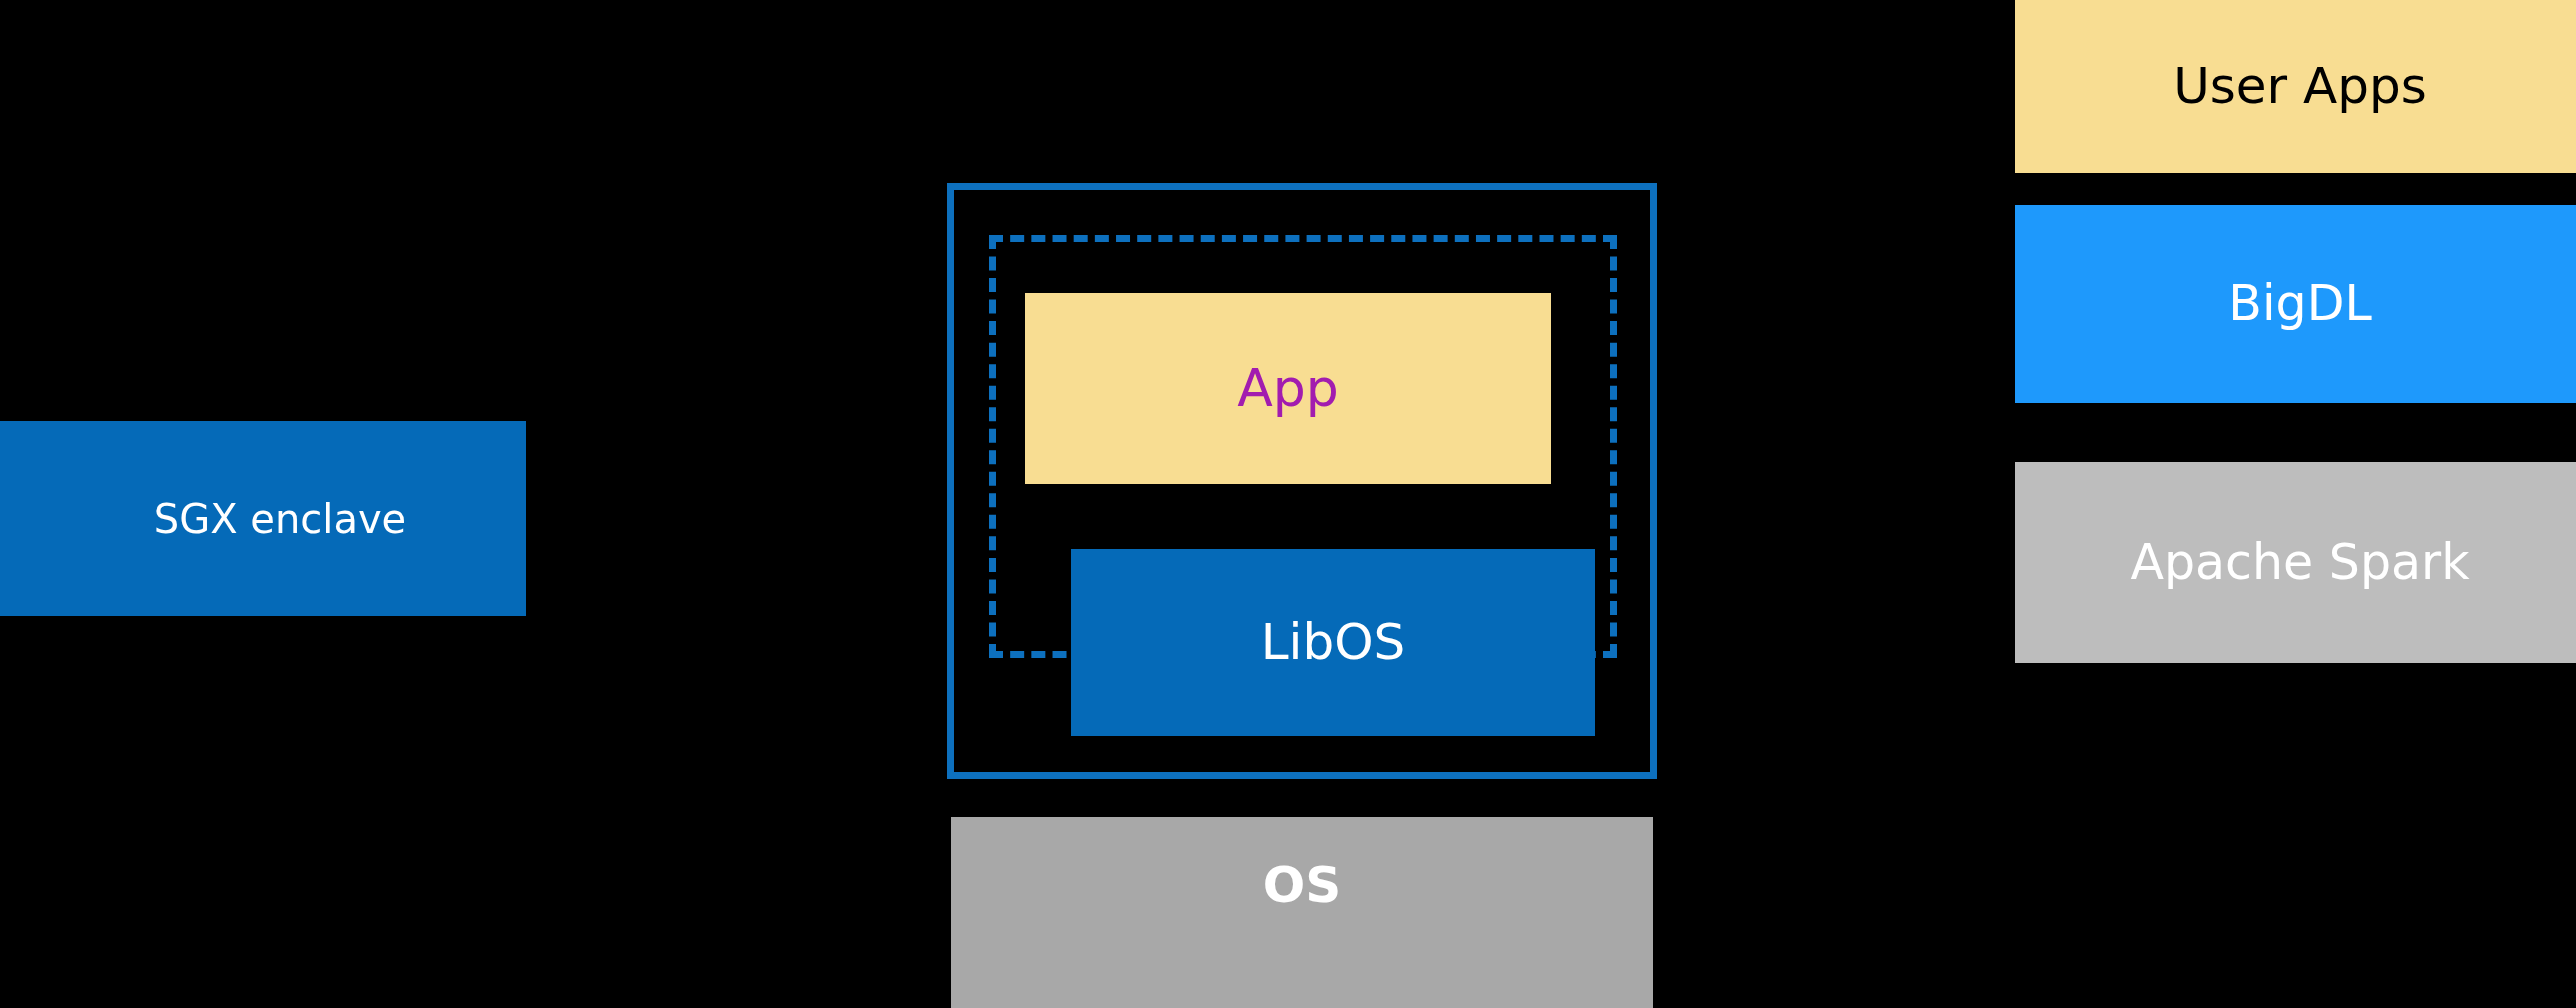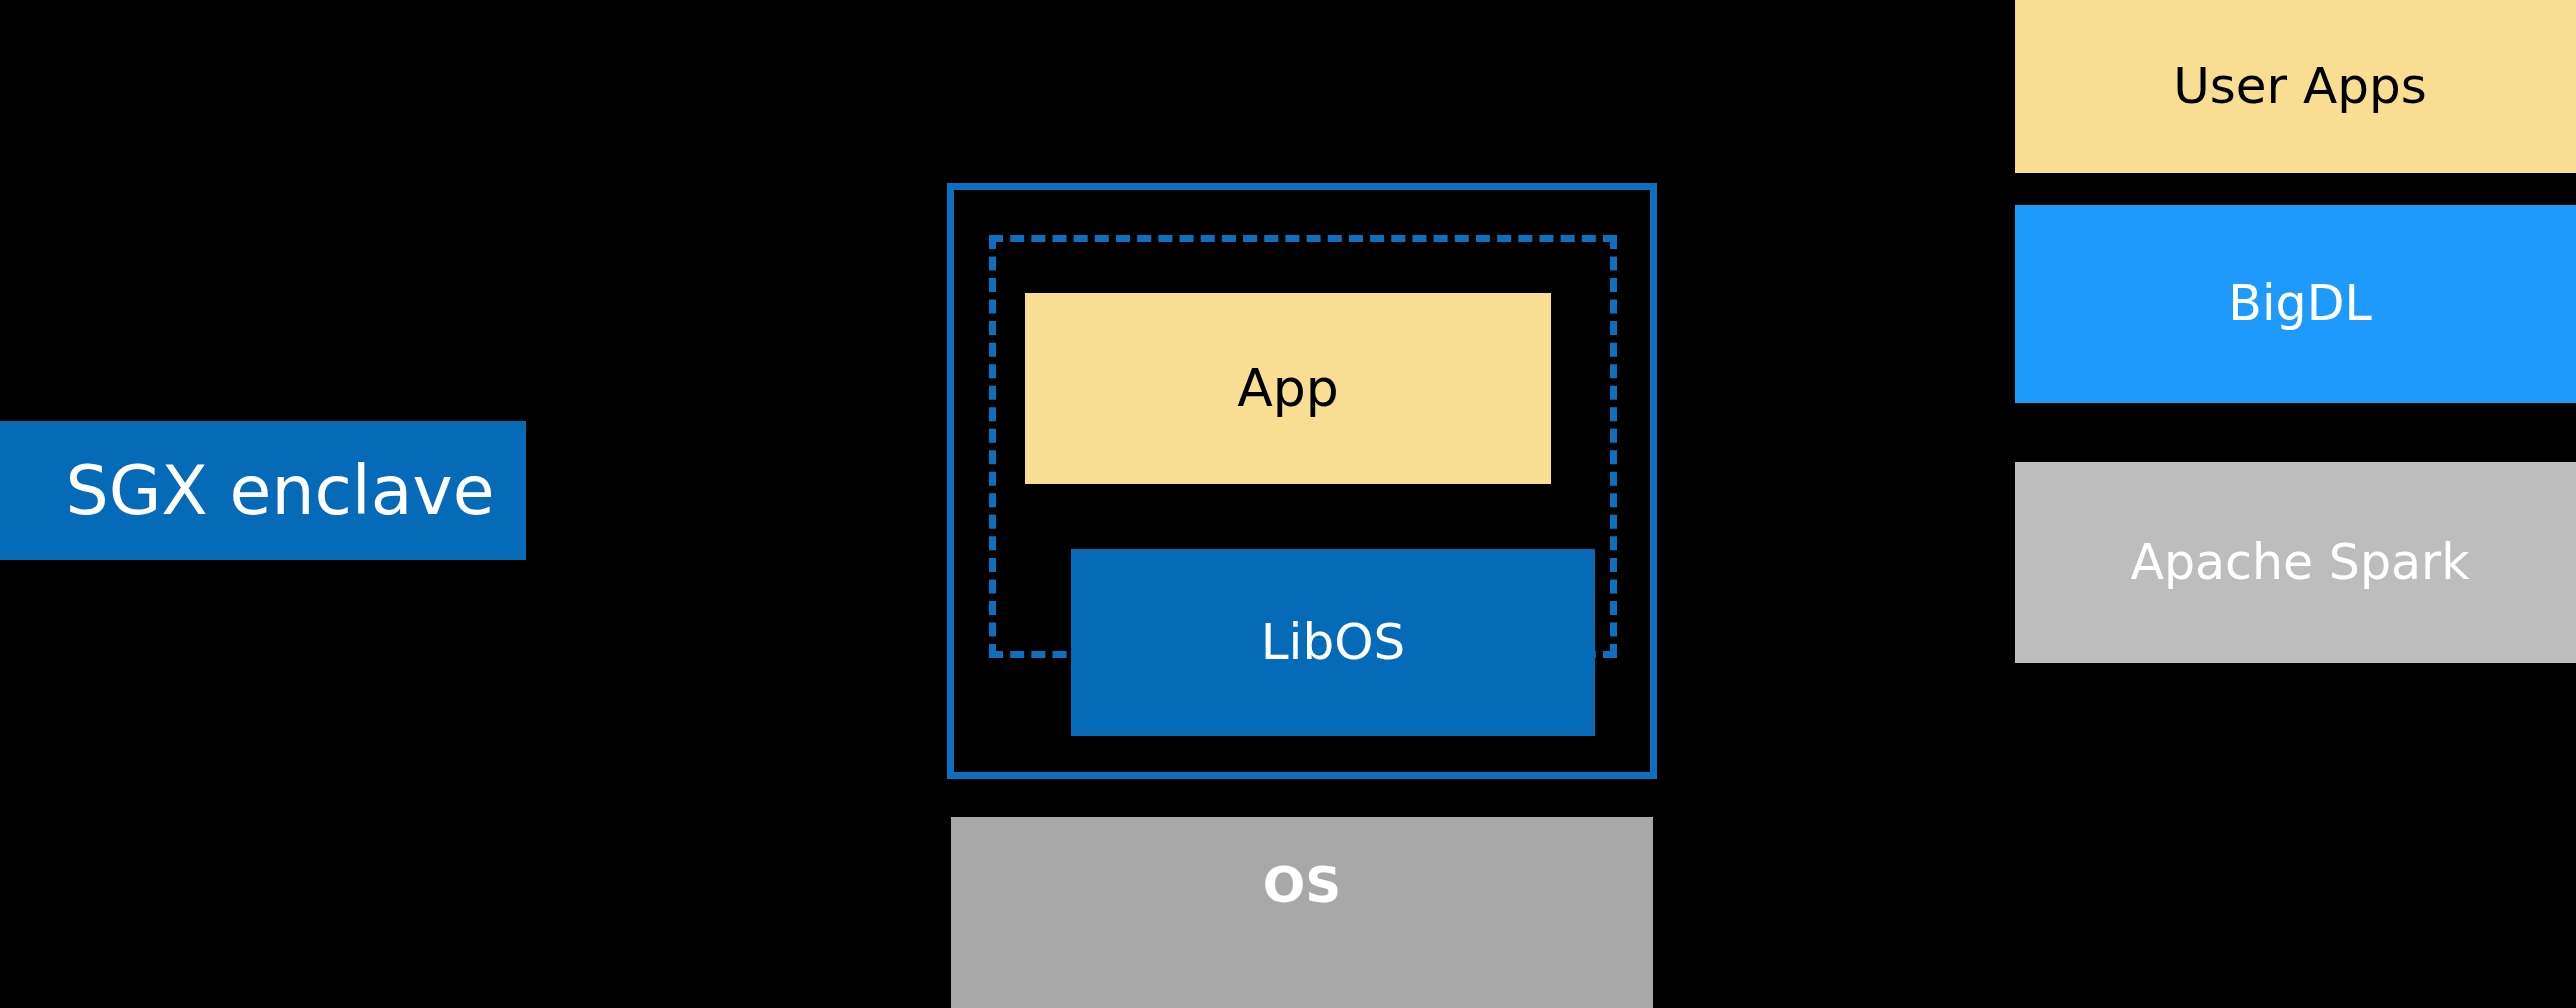--- a/index.html
+++ b/index.html
@@ -26,24 +26,24 @@
     justify-content: center;
     text-align: center;
     line-height: 1.05;
     white-space: nowrap;
   }
   
   #sgx-enclave-box {
     left: 0px;
     top: 421px;
     width: 526px;
-    height: 139px;
+    height: 195px;
     background: #056AB8;
     color: #FFFFFF;
-    font-size: 68px;
+    font-size: 40px;
     padding-left: 34px;
   }
   
   #enclave-outline {
     left: 947px;
     top: 183px;
     width: 710px;
     height: 596px;
     border: 7.5px solid #0D70BE;
     background: transparent;
@@ -57,21 +57,21 @@
     border: 7.5px dashed #0D70BE;
     background: transparent;
   }
   
   #app-box {
     left: 1025px;
     top: 293px;
     width: 526px;
     height: 191px;
     background: #F8DD92;
-    color: #000000;
+    color: #a21caf;
     font-size: 52px;
   }
   
   #libos-box {
     left: 1036px;
     top: 549px;
     width: 524px;
     height: 187px;
     background: #056AB8;
     color: #FFFFFF;

